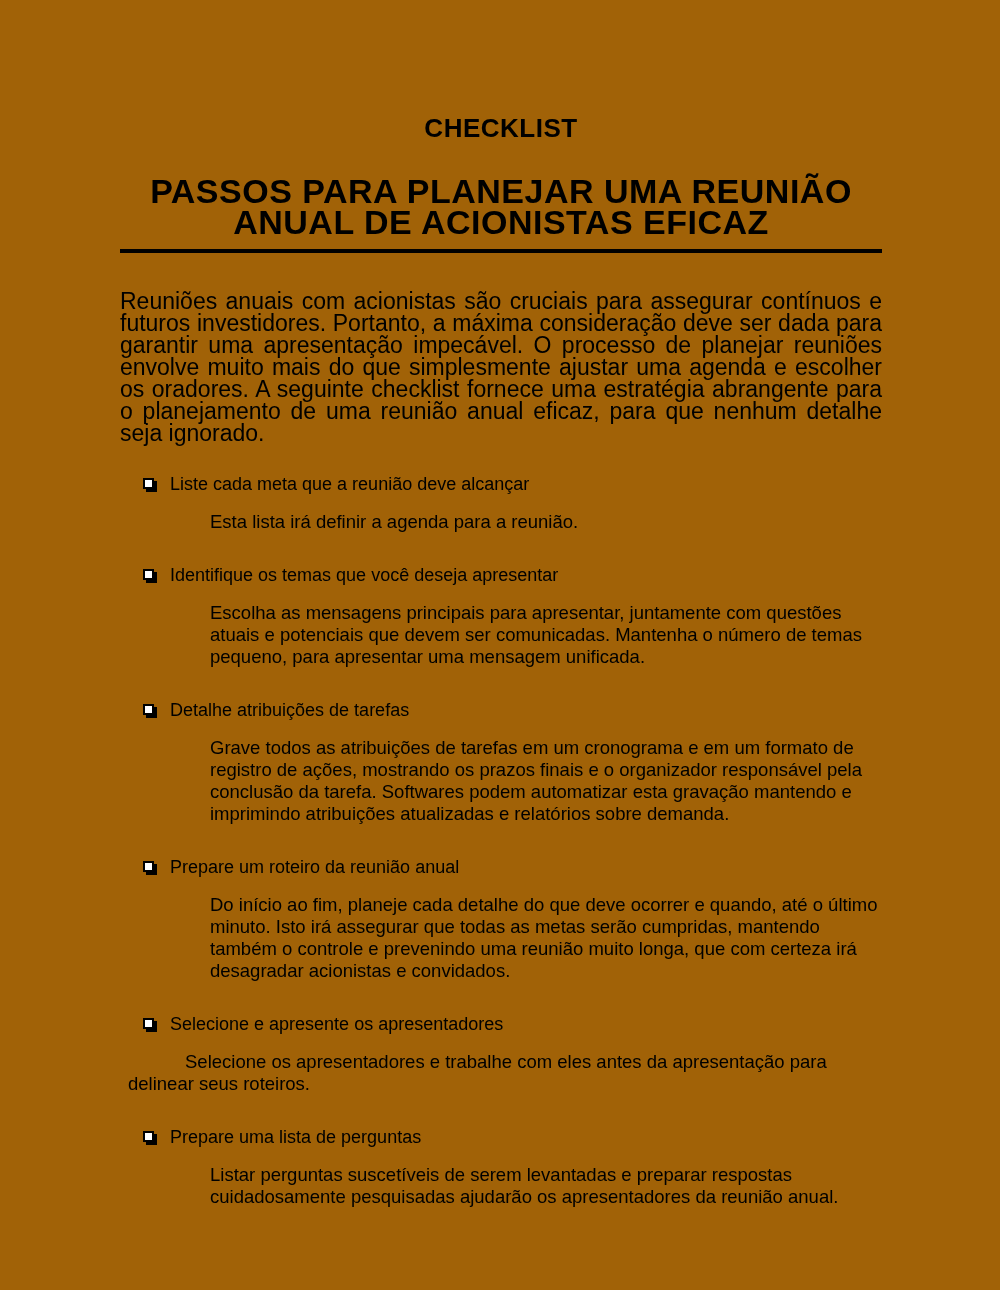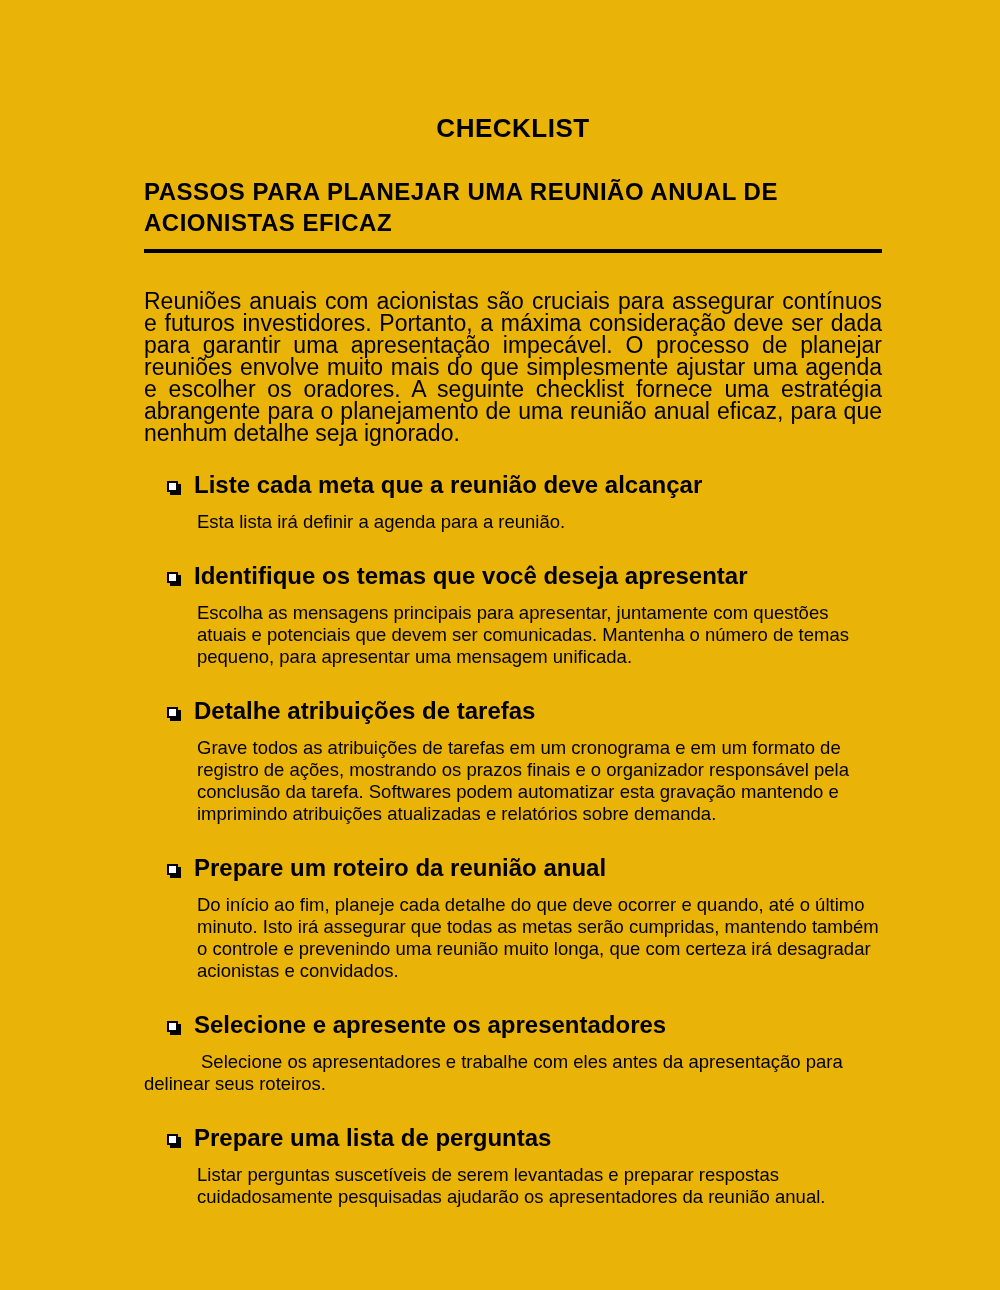--- a/index.html
+++ b/index.html
@@ -3,39 +3,39 @@
 <meta charset="utf-8">
 <style>
   * { box-sizing: border-box; margin: 0; padding: 0; }
   html, body { background: #ffffff; }
   body { font-family: "Liberation Sans", sans-serif; color: #000; }
 
   .page {
     position: relative;
     width: 1000px;
     height: 1290px;
-    background: #eab308;
+    background: #a16207;
     overflow: hidden;
-    padding-left: 24px;
   }
   .content {
     padding: 0 118px 0 120px;
   }
 
   .doc-title {
     margin-top: 113px;
     text-align: center;
     font-size: 26px;
     font-weight: bold;
     line-height: 30px;
     letter-spacing: 0.5px;
   }
   .doc-subtitle {
     margin-top: 33px;
-    font-size: 24px;
+    text-align: center;
+    font-size: 34px;
     font-weight: bold;
     line-height: 31px;
     letter-spacing: 0.5px;
   }
   .title-rule {
     margin-top: 11px;
     height: 4px;
     background: #000;
     border: none;
   }
@@ -49,43 +49,43 @@
 
   .checklist {
     margin-top: 29px;
   }
   .item {
     margin-bottom: 31px;
   }
   .item-label-row {
     margin-left: 23px;
     margin-bottom: 15px;
-    font-size: 24px;
-    font-weight: bold;
+    font-size: 18px;
+    font-weight: normal;
     line-height: 23px;
     white-space: nowrap;
   }
   .checkbox {
     display: inline-block;
     width: 11px;
     height: 11px;
     border: 2px solid #000;
     background: #fff;
     box-shadow: 3px 3px 0 0 #000;
     margin-right: 16px;
     vertical-align: 1px;
   }
   .item-body {
-    margin-left: 53px;
+    margin-left: 90px;
     font-size: 18.5px;
     line-height: 22px;
     text-align: left;
   }
   .item-body.hang {
-    margin-left: 0;
+    margin-left: 8px;
     text-indent: 57px;
   }
 </style>
 </head>
 <body>
 
 <div class="page">
   <div class="content">
 
     <div class="doc-title">CHECKLIST</div>

